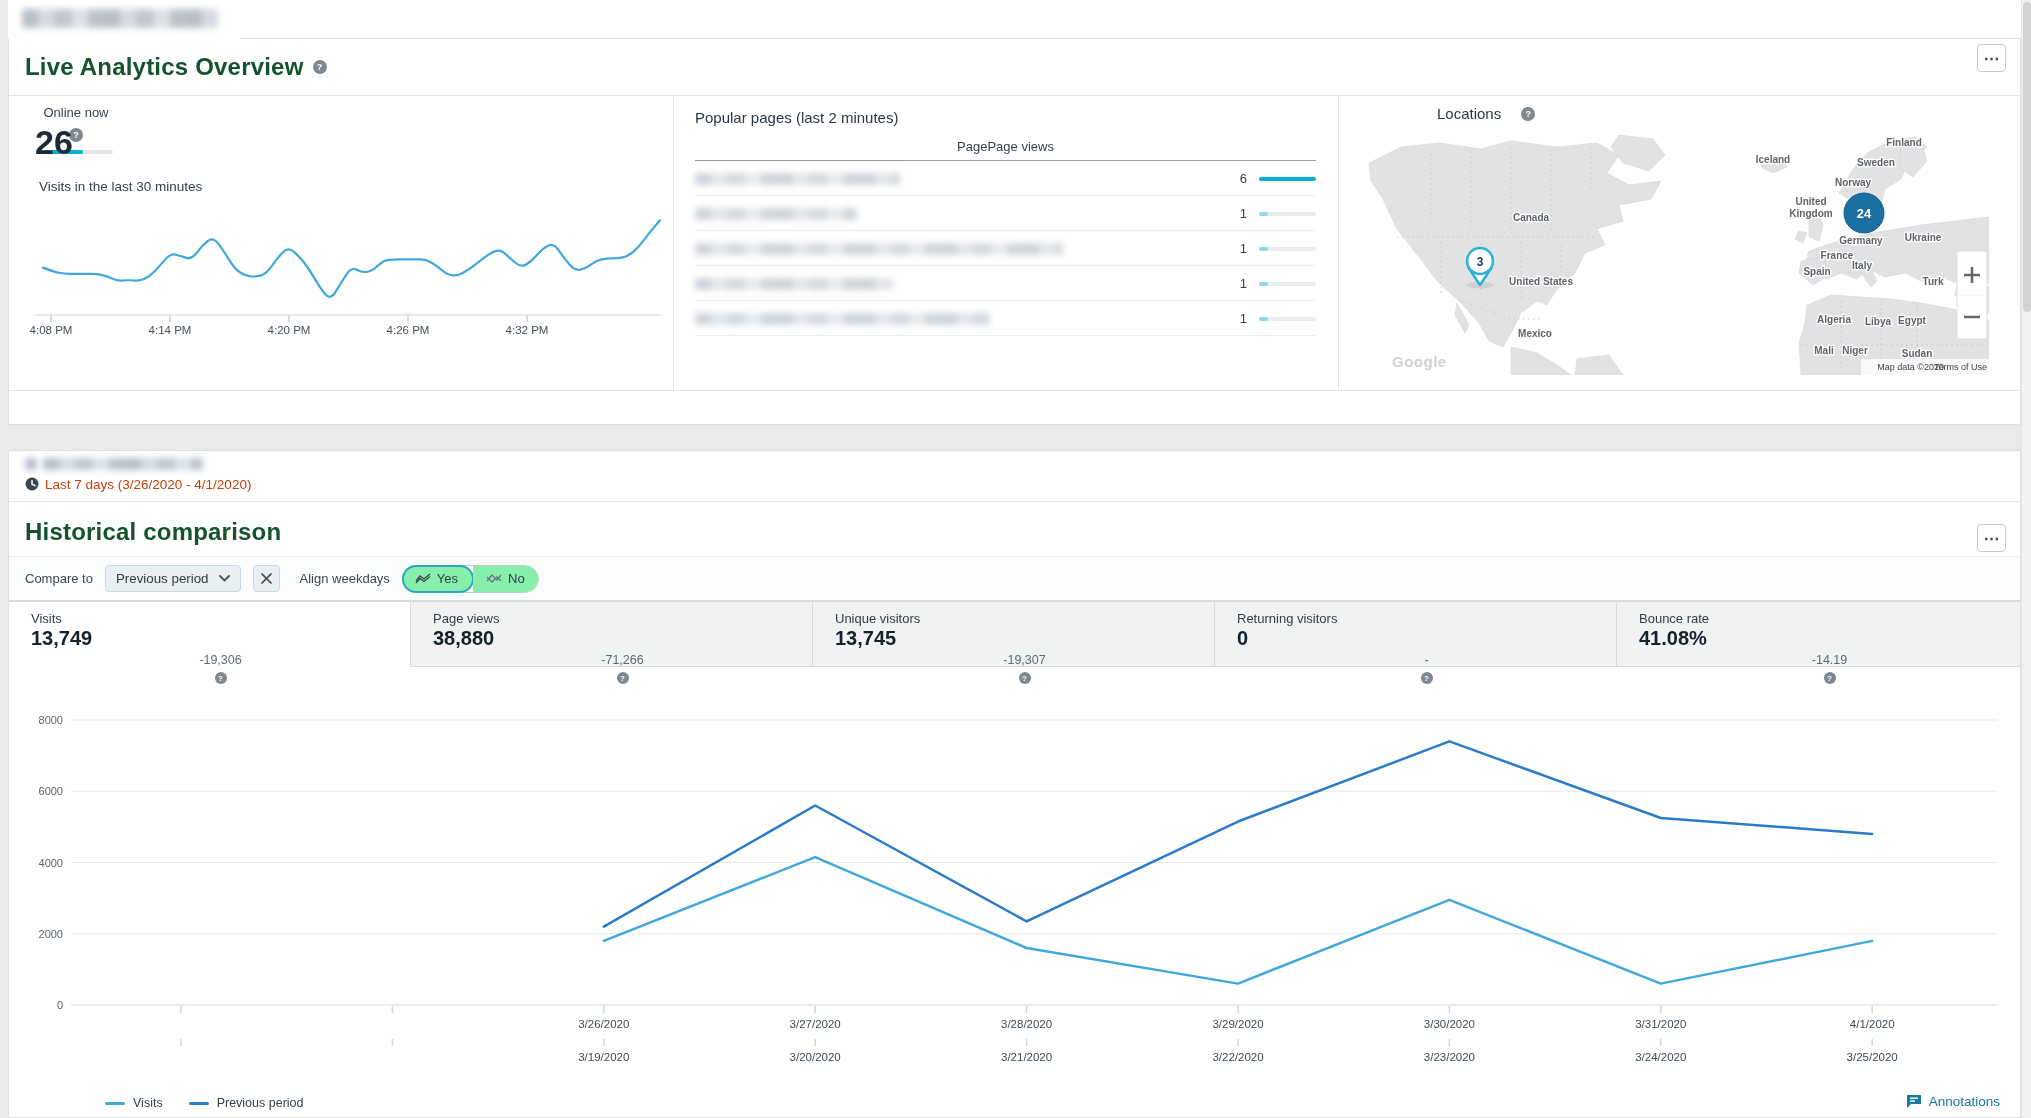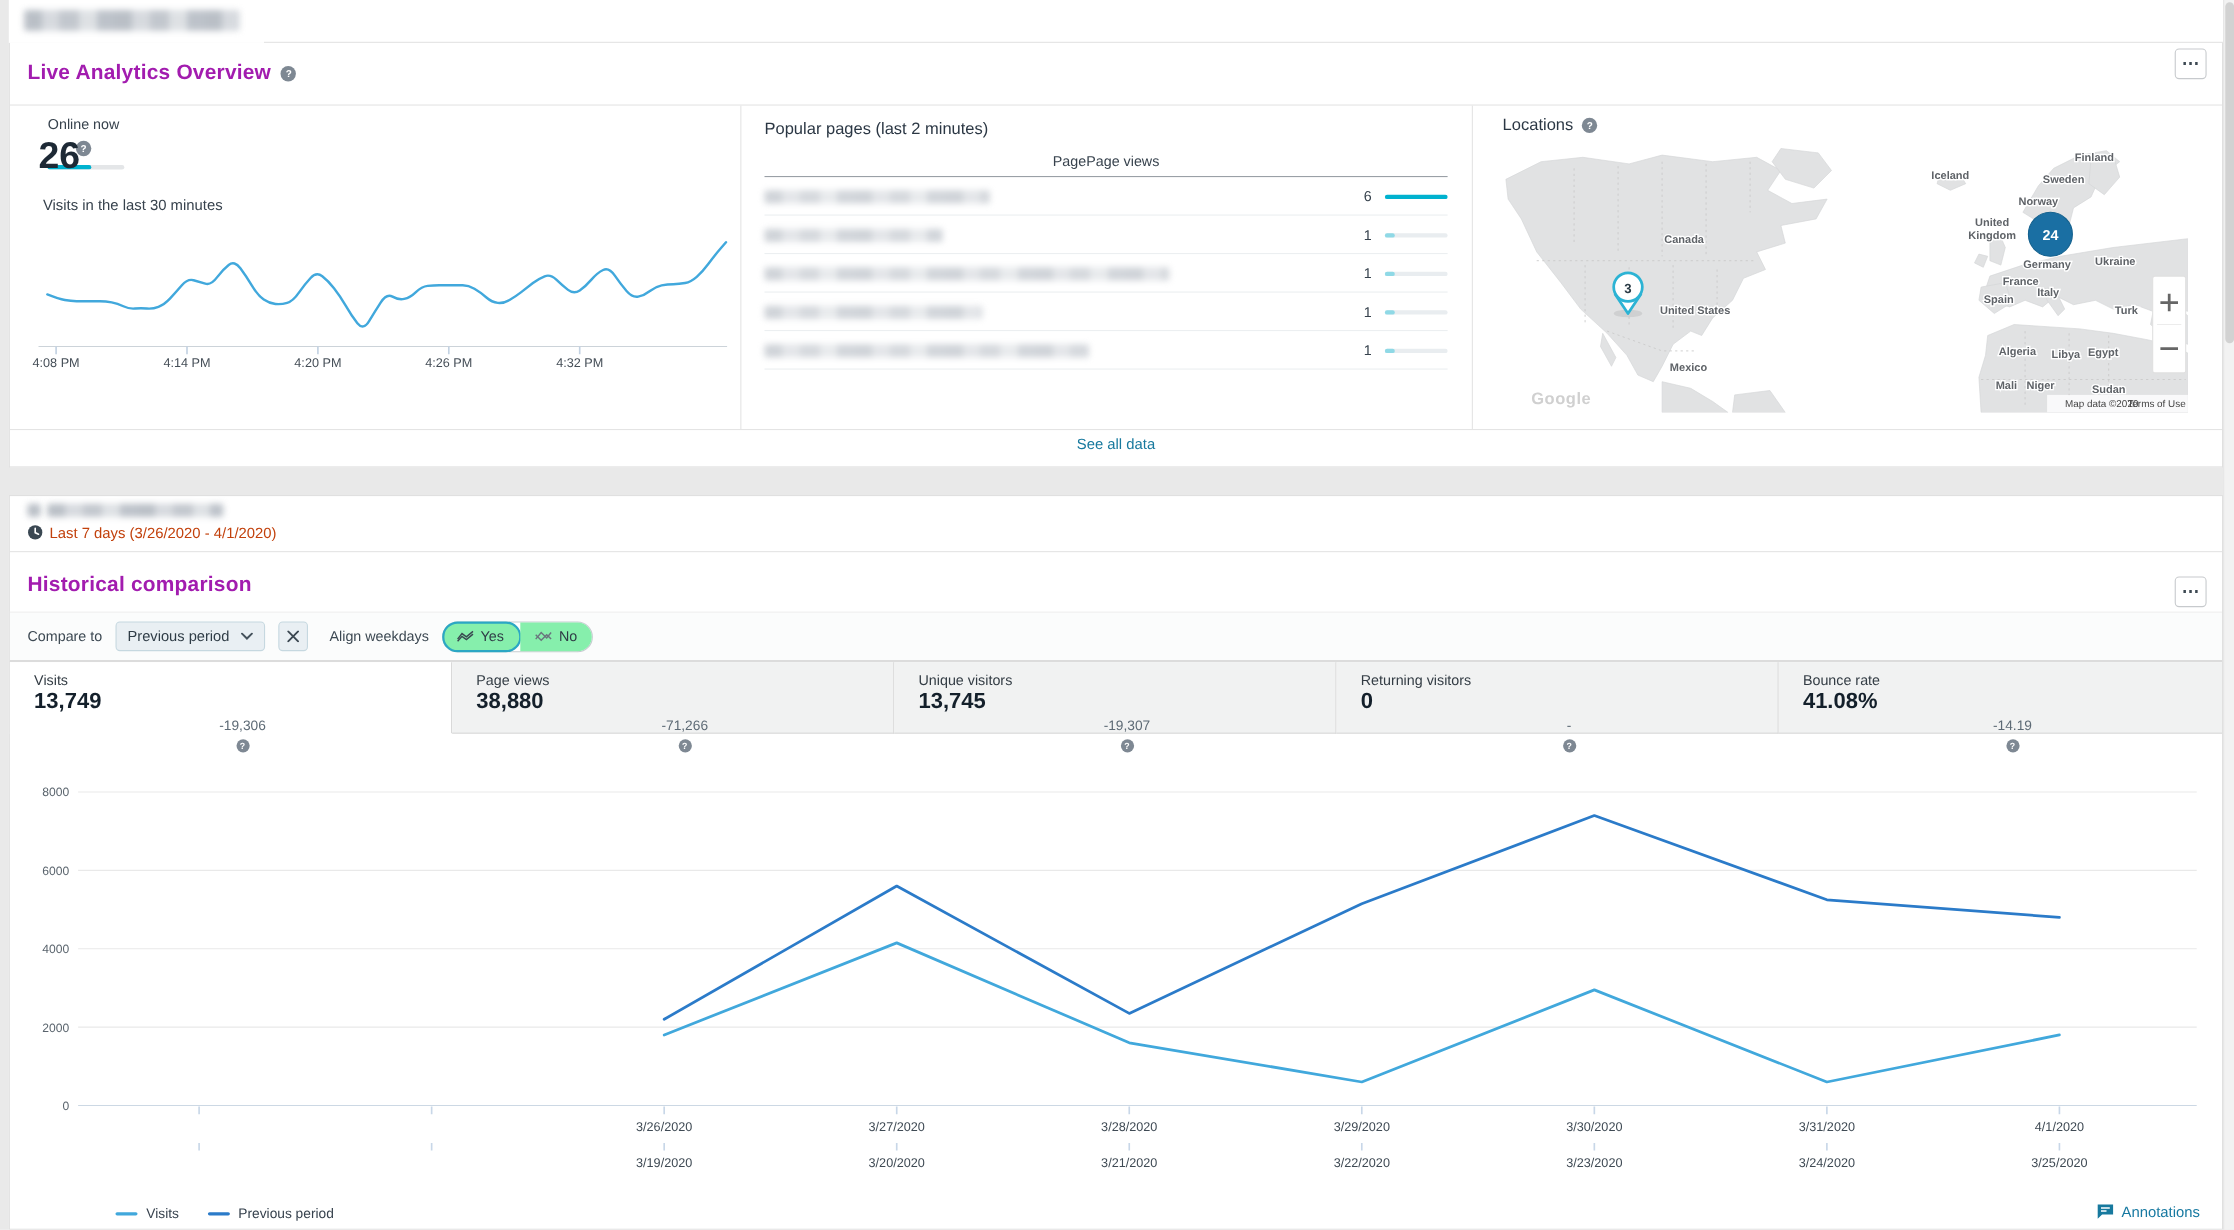--- a/index.html
+++ b/index.html
@@ -22,21 +22,21 @@
     background-image:repeating-linear-gradient(90deg,#a9b0b9 0 16px,#cdd1d7 16px 32px,#b4bac2 32px 50px,#d6dade 50px 66px,#adb4bd 66px 82px); }
 
   
   .topstrip { position:absolute; left:8px; top:0; width:2013px; height:39px; background:#fff; }
   .topstrip-border { position:absolute; left:232px; right:0; top:38px; height:1px; background:#e2e2e2; }
   .tab-redact { position:absolute; left:14px; top:9px; width:196px; height:19px; }
 
   
   .card1 { left:8px; top:39px; width:2013px; height:386px; border-top:none; }
   .c1-title { position:absolute; left:16px; top:6px; height:44px; display:flex; align-items:center; gap:9px; }
-  .c1-title h1, .c2-title h1 { font-size:19px; font-weight:700; color:#a21caf; letter-spacing:.2px; }
+  .c1-title h1, .c2-title h1 { font-size:24px; font-weight:700; color:#14532d; letter-spacing:.2px; }
   .online-row { position:absolute; left:30px; top:66px; display:flex; align-items:center; gap:8px;flex-direction:column; }
   .online-label, .spark-sub, .tbl-head span, .pp-num { font-size:13px; color:#37424d; }
   .progress { width:70px; height:4px; border-radius:2px; background:#e4e6e8; margin-left:4px; overflow:hidden; }
   .progress > div { height:100%; background:#00b2cf; border-radius:2px; }
   .big-num { position:absolute; left:26px; top:84px; font-size:34px; font-weight:700; color:#1d2935; }
   .spark-sub { position:absolute; left:30px; top:140px; font-size:13.5px; }
   #spark { position:absolute; left:18px; top:158px; pointer-events:none; }
 
   .pp-title { position:absolute; left:686px; top:70px; font-size:15px; color:#2b3744; font-weight:400; }
   .tbl-head { position:absolute; left:686px; top:100px; width:621px; display:flex; justify-content:center; }
@@ -45,21 +45,21 @@
             justify-content:space-between; border-bottom:1px solid #eceff1; cursor:pointer; }
   .pp-row:last-of-type { border-bottom:none; }
   .pp-blur { height:12px; opacity:.55; }
   .pp-right { display:flex; align-items:center; gap:12px; }
   .pp-num { width:26px; text-align:right; }
   .bar { width:57px; height:4px; border-radius:2px; }
   .bar-full { background:#00b2cf; }
   .bar-min { background:#e9edf0; position:relative; }
   .bar-min::before { content:""; position:absolute; left:0; top:0; width:9px; height:4px; border-radius:2px; background:#8fd9e6; }
 
-  .loc-title { position:absolute; left:1357px; top:66px; display:flex; align-items:center; gap:8px;
+  .loc-title { position:absolute; left:1428px; top:66px; display:flex; align-items:center; gap:20px;
                font-size:15px; color:#2b3744; }
   #map { position:absolute; left:1352px; top:94px; background:#fff; }
   .maplabel { font-size:10px; fill:#5f6368; paint-order:stroke; stroke:#ffffff; stroke-width:2.5px; font-weight:bold; }
 
   .c1-footline { top:351px; }
   .see-all { position:absolute; left:0; top:357px; width:100%; text-align:center; font-size:13.5px;
              color:#17799e; text-decoration:none; cursor:pointer; }
 
   
   .card2 { left:8px; top:450px; width:2013px; height:668px; }
@@ -278,21 +278,20 @@
             <line x1="611" y1="134" x2="611" y2="150"></line>
         </g>
         <line x1="600" y1="162" x2="622" y2="162" stroke="#ececec" stroke-width="1"></line>
         <g stroke="#666" stroke-width="2.5">
           <line x1="603" y1="184" x2="619" y2="184"></line>
         </g>
       </g>
     </svg>
 
     <div class="hline c1-footline"></div>
-    <a class="see-all">See all data</a>
   </section>
 
   <section class="card card2">
     <div class="rowA">
       <span class="redact dot-redact"></span>
       <span class="redact title-redact"></span>
     </div>
     <div class="rowB">
       <svg width="14" height="14" viewBox="0 0 14 14">
         <circle cx="7" cy="7" r="6.5" fill="#3a4752"></circle>

